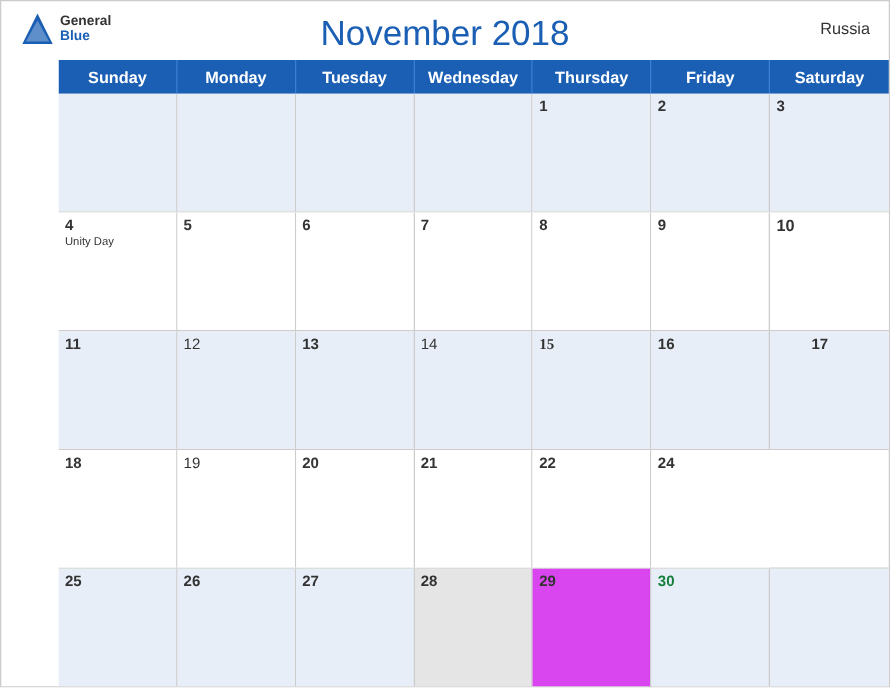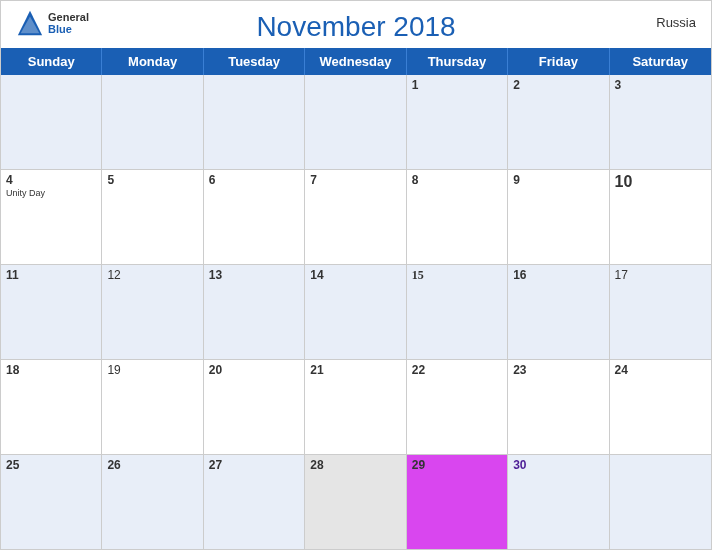--- a/index.html
+++ b/index.html
@@ -62,20 +62,21 @@
       position: absolute;
       right: 15px;
       top: 14px;
       font-size: 13px;
       color: #333;
     }
     .calendar-grid {
       flex: 1;
       display: flex;
       flex-direction: column;
+      padding-left: 46px;
     }
     .day-headers {
       display: grid;
       grid-template-columns: repeat(7, 1fr);
       background: #1a5fb4;
     }
     .day-header {
       color: #fff;
       text-align: center;
       padding: 6px 2px;
@@ -178,64 +179,61 @@
           <div class="day-cell" style="background: rgb(255, 255, 255);">
             <span style="font-size: 12px; font-weight: bold; color: rgb(51, 51, 51); display: block;">7</span>
           </div>
           <div class="day-cell" style="background: rgb(255, 255, 255);">
             <span style="font-size: 12px; font-weight: bold; color: rgb(51, 51, 51); display: block;">8</span>
           </div>
           <div class="day-cell" style="background: rgb(255, 255, 255);">
             <span style="font-size: 12px; font-weight: bold; color: rgb(51, 51, 51); display: block;">9</span>
           </div>
           <div class="day-cell" style="background: rgb(255, 255, 255);">
-            <span style="font-size: 16px; font-weight: bold; color: rgb(51, 51, 51); display: block;">10</span>
+            <span style="font-size: 13px; font-weight: bold; color: rgb(51, 51, 51); display: block;">10</span>
           </div>
         </div>
         <div class="week-row">
           <div class="day-cell" style="background: rgb(232, 238, 248);">
             <span style="font-size: 12px; font-weight: bold; color: rgb(51, 51, 51); display: block;">11</span>
           </div>
           <div class="day-cell" style="background: rgb(232, 238, 248);">
             <span style="font-size: 12px; font-weight: normal; color: rgb(51, 51, 51); display: block;">12</span>
           </div>
           <div class="day-cell" style="background: rgb(232, 238, 248);">
             <span style="font-size: 12px; font-weight: bold; color: rgb(51, 51, 51); display: block;">13</span>
           </div>
           <div class="day-cell" style="background: rgb(232, 238, 248);">
-            <span style="font-size: 12px; font-weight: bold; color: rgb(51, 51, 51); display: block;">14</span>
+            <span style="font-size: 12px; font-weight: normal; color: rgb(51, 51, 51); display: block;">14</span>
           </div>
           <div class="day-cell" style="background: rgb(232, 238, 248); font-family: Liberation Serif, serif;">
             <span style="font-size: 12px; font-weight: bold; color: rgb(51, 51, 51); display: block;">15</span>
           </div>
           <div class="day-cell" style="background: rgb(232, 238, 248);">
             <span style="font-size: 12px; font-weight: bold; color: rgb(51, 51, 51); display: block;">16</span>
           </div>
           <div class="day-cell" style="background: rgb(232, 238, 248);">
-            <span style="font-size: 12px; font-weight: normal; color: rgb(51, 51, 51); display: block;">17</span>
+            <span style="font-size: 12px; font-weight: bold; color: rgb(51, 51, 51); display: block; margin-left: 28px;">17</span>
           </div>
         </div>
         <div class="week-row">
           <div class="day-cell" style="background: rgb(255, 255, 255);">
             <span style="font-size: 12px; font-weight: bold; color: rgb(51, 51, 51); display: block;">18</span>
           </div>
           <div class="day-cell" style="background: rgb(255, 255, 255);">
             <span style="font-size: 12px; font-weight: normal; color: rgb(51, 51, 51); display: block;">19</span>
           </div>
           <div class="day-cell" style="background: rgb(255, 255, 255);">
             <span style="font-size: 12px; font-weight: bold; color: rgb(51, 51, 51); display: block;">20</span>
           </div>
           <div class="day-cell" style="background: rgb(255, 255, 255);">
             <span style="font-size: 12px; font-weight: bold; color: rgb(51, 51, 51); display: block;">21</span>
           </div>
           <div class="day-cell" style="background: rgb(255, 255, 255);">
             <span style="font-size: 12px; font-weight: bold; color: rgb(51, 51, 51); display: block;">22</span>
-          </div>
-          <div class="day-cell" style="background: rgb(255, 255, 255);">
-            <span style="font-size: 12px; font-weight: bold; color: rgb(51, 51, 51); display: block;">23</span>
           </div>
           <div class="day-cell" style="background: rgb(255, 255, 255);">
             <span style="font-size: 12px; font-weight: bold; color: rgb(51, 51, 51); display: block;">24</span>
           </div>
         </div>
         <div class="week-row">
           <div class="day-cell" style="background: rgb(232, 238, 248);">
             <span style="font-size: 12px; font-weight: bold; color: rgb(51, 51, 51); display: block;">25</span>
           </div>
           <div class="day-cell" style="background: rgb(232, 238, 248);">
@@ -244,19 +242,19 @@
           <div class="day-cell" style="background: rgb(232, 238, 248);">
             <span style="font-size: 12px; font-weight: bold; color: rgb(51, 51, 51); display: block;">27</span>
           </div>
           <div class="day-cell" style="background: #e5e5e5;">
             <span style="font-size: 12px; font-weight: bold; color: rgb(51, 51, 51); display: block;">28</span>
           </div>
           <div class="day-cell" style="background: #d946ef;">
             <span style="font-size: 12px; font-weight: bold; color: rgb(51, 51, 51); display: block;">29</span>
           </div>
           <div class="day-cell" style="background: rgb(232, 238, 248);">
-            <span style="font-size: 12px; font-weight: bold; color: #4c1d95; display: block;">30</span>
+            <span style="font-size: 12px; font-weight: bold; color: #15803d; display: block;">30</span>
           </div>
           <div class="day-cell" style="background: rgb(232, 238, 248);"></div>
         </div>
       </div>
   </div>
 </div>
 
 </body></html>

